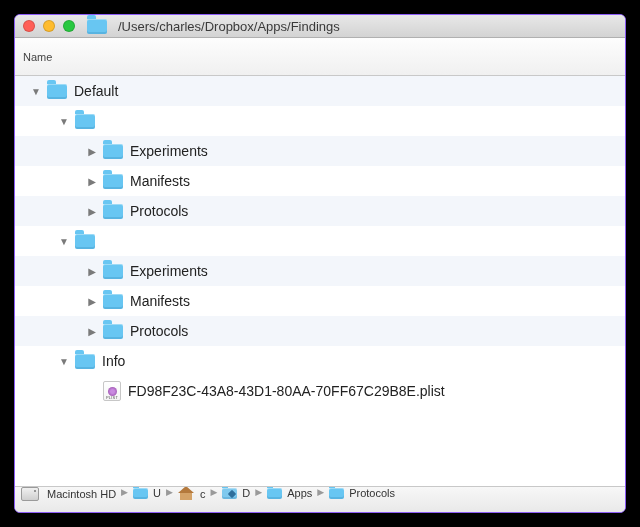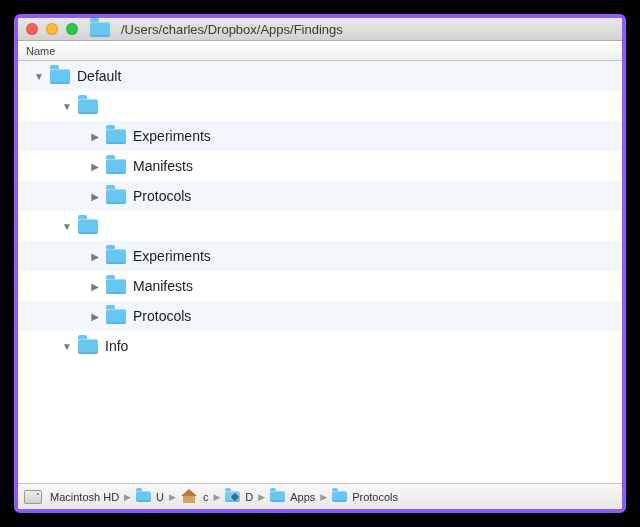--- a/index.html
+++ b/index.html
@@ -15,21 +15,21 @@
   }
   .window {
     width: 612px;
     height: 499px;
     background: #fff;
     border-radius: 6px;
     box-shadow: 0 10px 30px rgba(0,0,0,0.4);
     display: flex;
     flex-direction: column;
     overflow: hidden;
-    border: 4px solid #8b5cf6;
+    border: 1px solid #8b5cf6;
   }
   .titlebar {
     height: 23px;
     background: linear-gradient(#e8e8e8, #d3d3d3);
     border-bottom: 1px solid #b0b0b0;
     display: flex;
     align-items: center;
     padding: 0 8px;
     gap: 8px;
   }
@@ -42,21 +42,21 @@
   .title-icon-small {
     width: 15px; height: 11px; border-radius: 1.5px; position: relative;
   }
   .title-icon-small::before{
     content:''; position:absolute; top:-3px; left:0; width:6px; height:3px;
     border-radius:1.5px 1.5px 0 0; background: inherit;
   }
   .title-text { font-size: 13px; color: #3a3a3a; }
 
   .column-header {
-    height: 20px;
+    height: 38px;
     background: linear-gradient(#fdfdfd, #f0f0f0);
     border-bottom: 1px solid #c8c8c8;
     display: flex;
     align-items: center;
     padding-left: 8px;
     font-size: 11px;
     color: #444;
     font-weight: 500;
   }
 
@@ -129,21 +129,21 @@
   .home-icon::after{
     content:''; position:absolute; top:-1px; left:0;
     border-left:8px solid transparent; border-right:8px solid transparent;
     border-bottom:7px solid #b4793c;
   }
   .pathbar {
     height: 26px;
     background: linear-gradient(#f7f7f7,#e9e9e9);
     border-top: 1px solid #c8c8c8;
     display: flex;
-    align-items: center;
+    align-items: flex-start;
     padding: 0 6px;
     font-size: 11px;
     color: #333;
     gap: 3px;
     overflow: hidden;
   }
   .path-seg { display: flex; align-items: center; gap: 3px; white-space: nowrap; }
   .path-sep { color: #9a9a9a; font-size: 9px; margin: 0 2px; }
   .folder.sm { width: 15px; height: 11px; margin-right: 2px;}
   .folder.sm::before{ top:-3px; width:6px; height:3px;}
@@ -219,20 +219,26 @@
         <span class="disclosure">▶</span>
         <span class="folder"></span>
         <span>Protocols</span>
       </div>
       <div class="row">
         <span class="indent" style="width: 42px;"></span>
         <span class="disclosure">▼</span>
         <span class="folder"></span>
         <span>Info</span>
       </div>
+      <div class="row">
+        <span class="indent" style="width: 70px;"></span>
+        <span class="disclosure blank">▶</span>
+        <span class="file-plist"></span>
+        <span>FD98F23C-43A8-43D1-80AA-70FF67C29B8E.plist</span>
+      </div>
     </div>
 
   <div class="pathbar" id="pathbar">
       <span class="path-seg">
         <span class="hd-icon"></span>
         <span>Macintosh HD</span>
       </span>
       <span class="path-sep">▶</span>
       <span class="path-seg">
         <span class="folder sm"></span>

